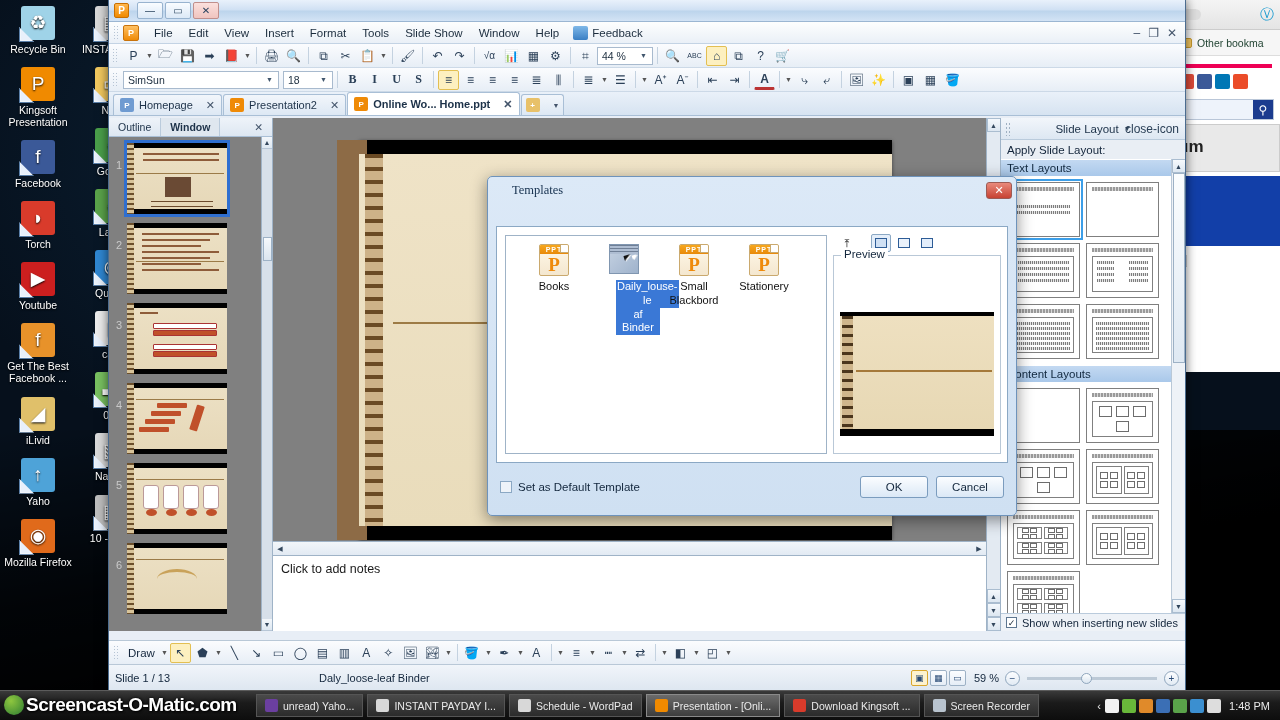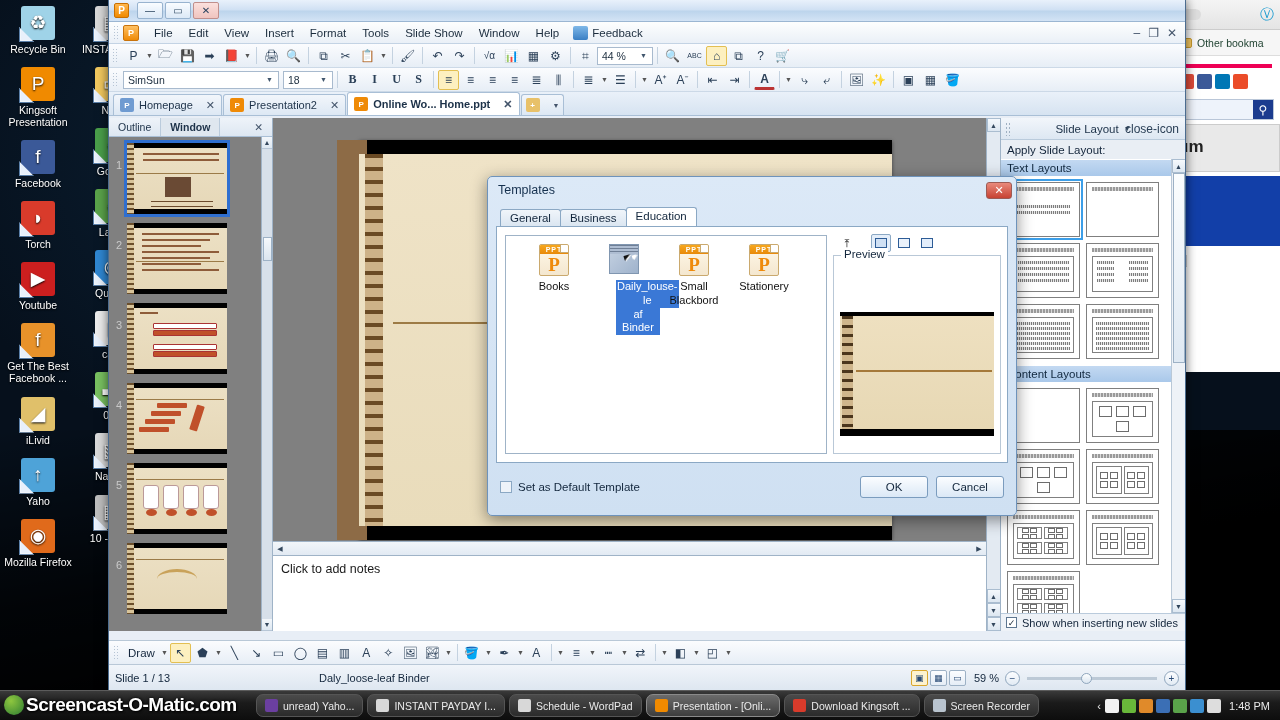--- a/index.html
+++ b/index.html
@@ -214,21 +214,21 @@
   .zknob{ position:absolute;left:54px;top:-4px;width:11px;height:11px;border-radius:50%;
           background:linear-gradient(#fdfefe,#dbe6f1);border:1px solid #8fa6bd;}
   .zcirc{ width:15px;height:15px;border-radius:50%;border:1px solid #8fa6bd;
           background:linear-gradient(#fcfdff,#e2ebf4);display:flex;align-items:center;
           justify-content:center;font-size:10px;color:#2a4b76;}
 
   
   #dlg{ position:absolute; left:378px; top:176px; width:530px; height:340px;
         background:linear-gradient(#dce9f7,#cfe0f2); border:1px solid #6e93bb;
         border-radius:5px; box-shadow:0 4px 16px rgba(0,0,0,.45); }
-  #dlg .dlg-tb{ height:26px; display:flex;align-items:center;padding:0 4px 0 10px; }
+  #dlg .dlg-tb{ height:26px; display:flex;align-items:center;padding:0 4px 0 24px;font-family:Liberation Serif, serif; }
   #dlg .dlg-title{ font-size:12.5px; color:#15304e; flex:1; }
   #dlg .dlg-x{ width:26px;height:17px;border:1px solid #9c5b55;border-radius:3px;
      background:linear-gradient(#e98a7c,#c74233); color:#fff; font-size:11px;
      display:flex;align-items:center;justify-content:center;}
   #dlg .dlg-body{ position:absolute; left:8px; right:8px; top:30px; bottom:8px; }
   .tabstrip{ display:flex; align-items:flex-end; height:19px; padding-left:4px;}
   .dtb{ padding:2px 9px; font-size:11.5px; color:#12263c; border:1px solid #8ba8c4;
         border-bottom:none; border-radius:3px 3px 0 0;
         background:linear-gradient(#f0f5fa,#dbe6f1); margin-right:-1px;}
   .dtb.sel{ background:#fff; padding-bottom:4px; position:relative; z-index:2;}
@@ -284,21 +284,21 @@
   .dfchk .box{ width:12px;height:12px;border:1px solid #8ba8c4;background:#eef3f9;}
   .dbtn{ width:68px;height:22px; margin-left:8px; border:1px solid #7b9cbe; border-radius:3px;
          background:linear-gradient(#fbfdff,#dbe8f6); font-size:11.5px; color:#12263c;
          display:flex; align-items:center; justify-content:center; }
 
   
   #taskbar{ position:absolute; left:0; bottom:0; width:1280px; height:30px;
      background:linear-gradient(#3a3a3a,#1b1b1b 40%,#0d0d0d);
      border-top:1px solid #5c5c5c; display:flex; align-items:center; gap:4px; padding:0 4px;}
   .tkbtn{ height:23px; min-width:0; display:flex; align-items:center; gap:5px; padding:0 8px;
-     border:1px solid #555; border-radius:7px; background:linear-gradient(#4a4a4a,#2b2b2b);
+     border:1px solid #555; border-radius:0; background:linear-gradient(#4a4a4a,#2b2b2b);
      color:#eaeaea; font-size:10.5px; white-space:nowrap; overflow:hidden; max-width:150px;}
   .tkbtn.act{ background:linear-gradient(#6b6b6b,#3d3d3d); border-color:#8a8a8a;}
   .tkbtn .ti{ width:13px;height:13px;border-radius:2px;flex:none;display:flex;
      align-items:center;justify-content:center;font-size:8px;color:#fff;}
   #somlogo{ position:absolute; left:0; bottom:0; width:252px; height:30px;
      display:flex; align-items:center; padding-left:4px;
      font:bold 19px "Liberation Sans",sans-serif; color:#fff;
      text-shadow:1px 1px 2px #000, 0 0 3px #000; letter-spacing:-.5px; z-index:5;}
   #somlogo .sball{ width:20px;height:20px;border-radius:50%;
      background:radial-gradient(circle at 35% 30%,#8ec63f,#2e7d32); margin-right:2px;}
@@ -943,25 +943,20 @@
       <span class="zcirc">+</span>
     </span>
   </div>
 
   <div id="dlg">
     <div class="dlg-tb">
       <span class="dlg-title">Templates</span>
       <span class="dlg-x">✕</span>
     </div>
     <div class="dlg-body">
-      <div class="tabstrip">
-        <span class="dtb">General</span>
-        <span class="dtb">Business</span>
-        <span class="dtb sel">Education</span>
-      </div>
 
       <div class="tabpanel">
         <div class="tp-left" id="tmplgrid">
             <div class="tmpl" style="left: 12px; top: 8px;"><div class="ticon">
                 <div class="pptico" style="margin: 0px auto;">
                   <div class="bar">PPT</div>
                   <div class="p">P</div>
                   <div class="fold"></div>
                 </div>
               </div><span class="tlabel">Books</span></div>

